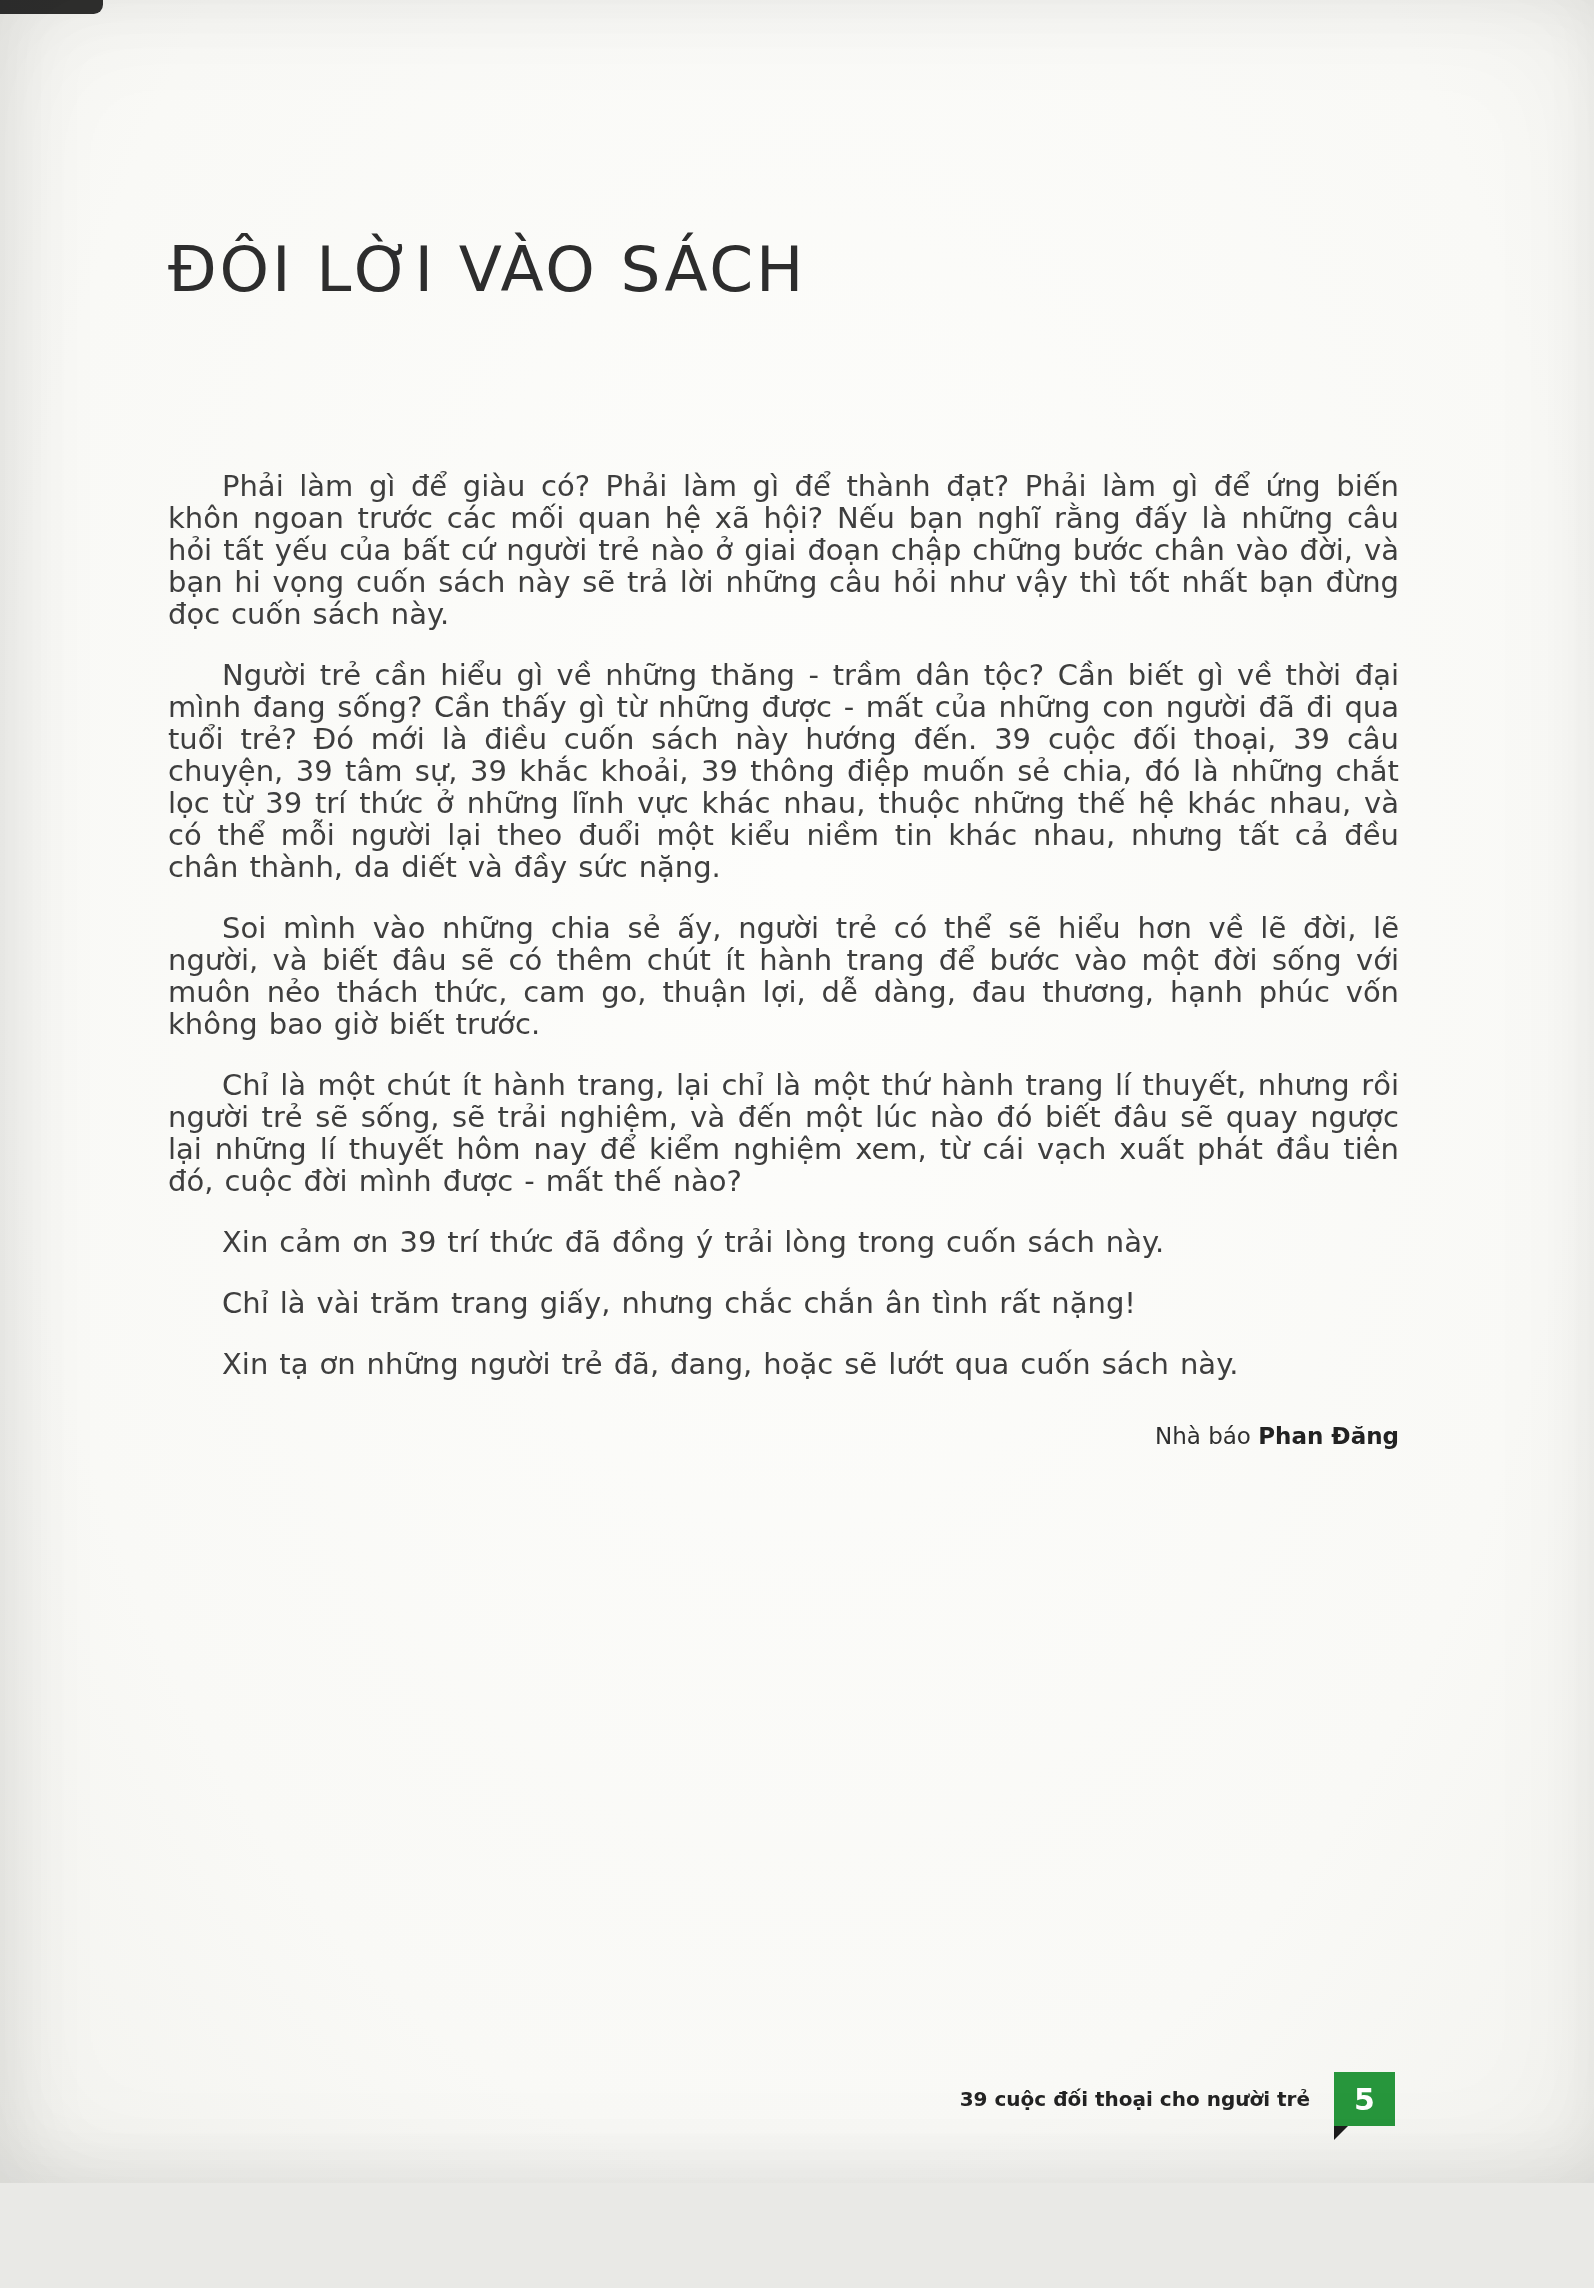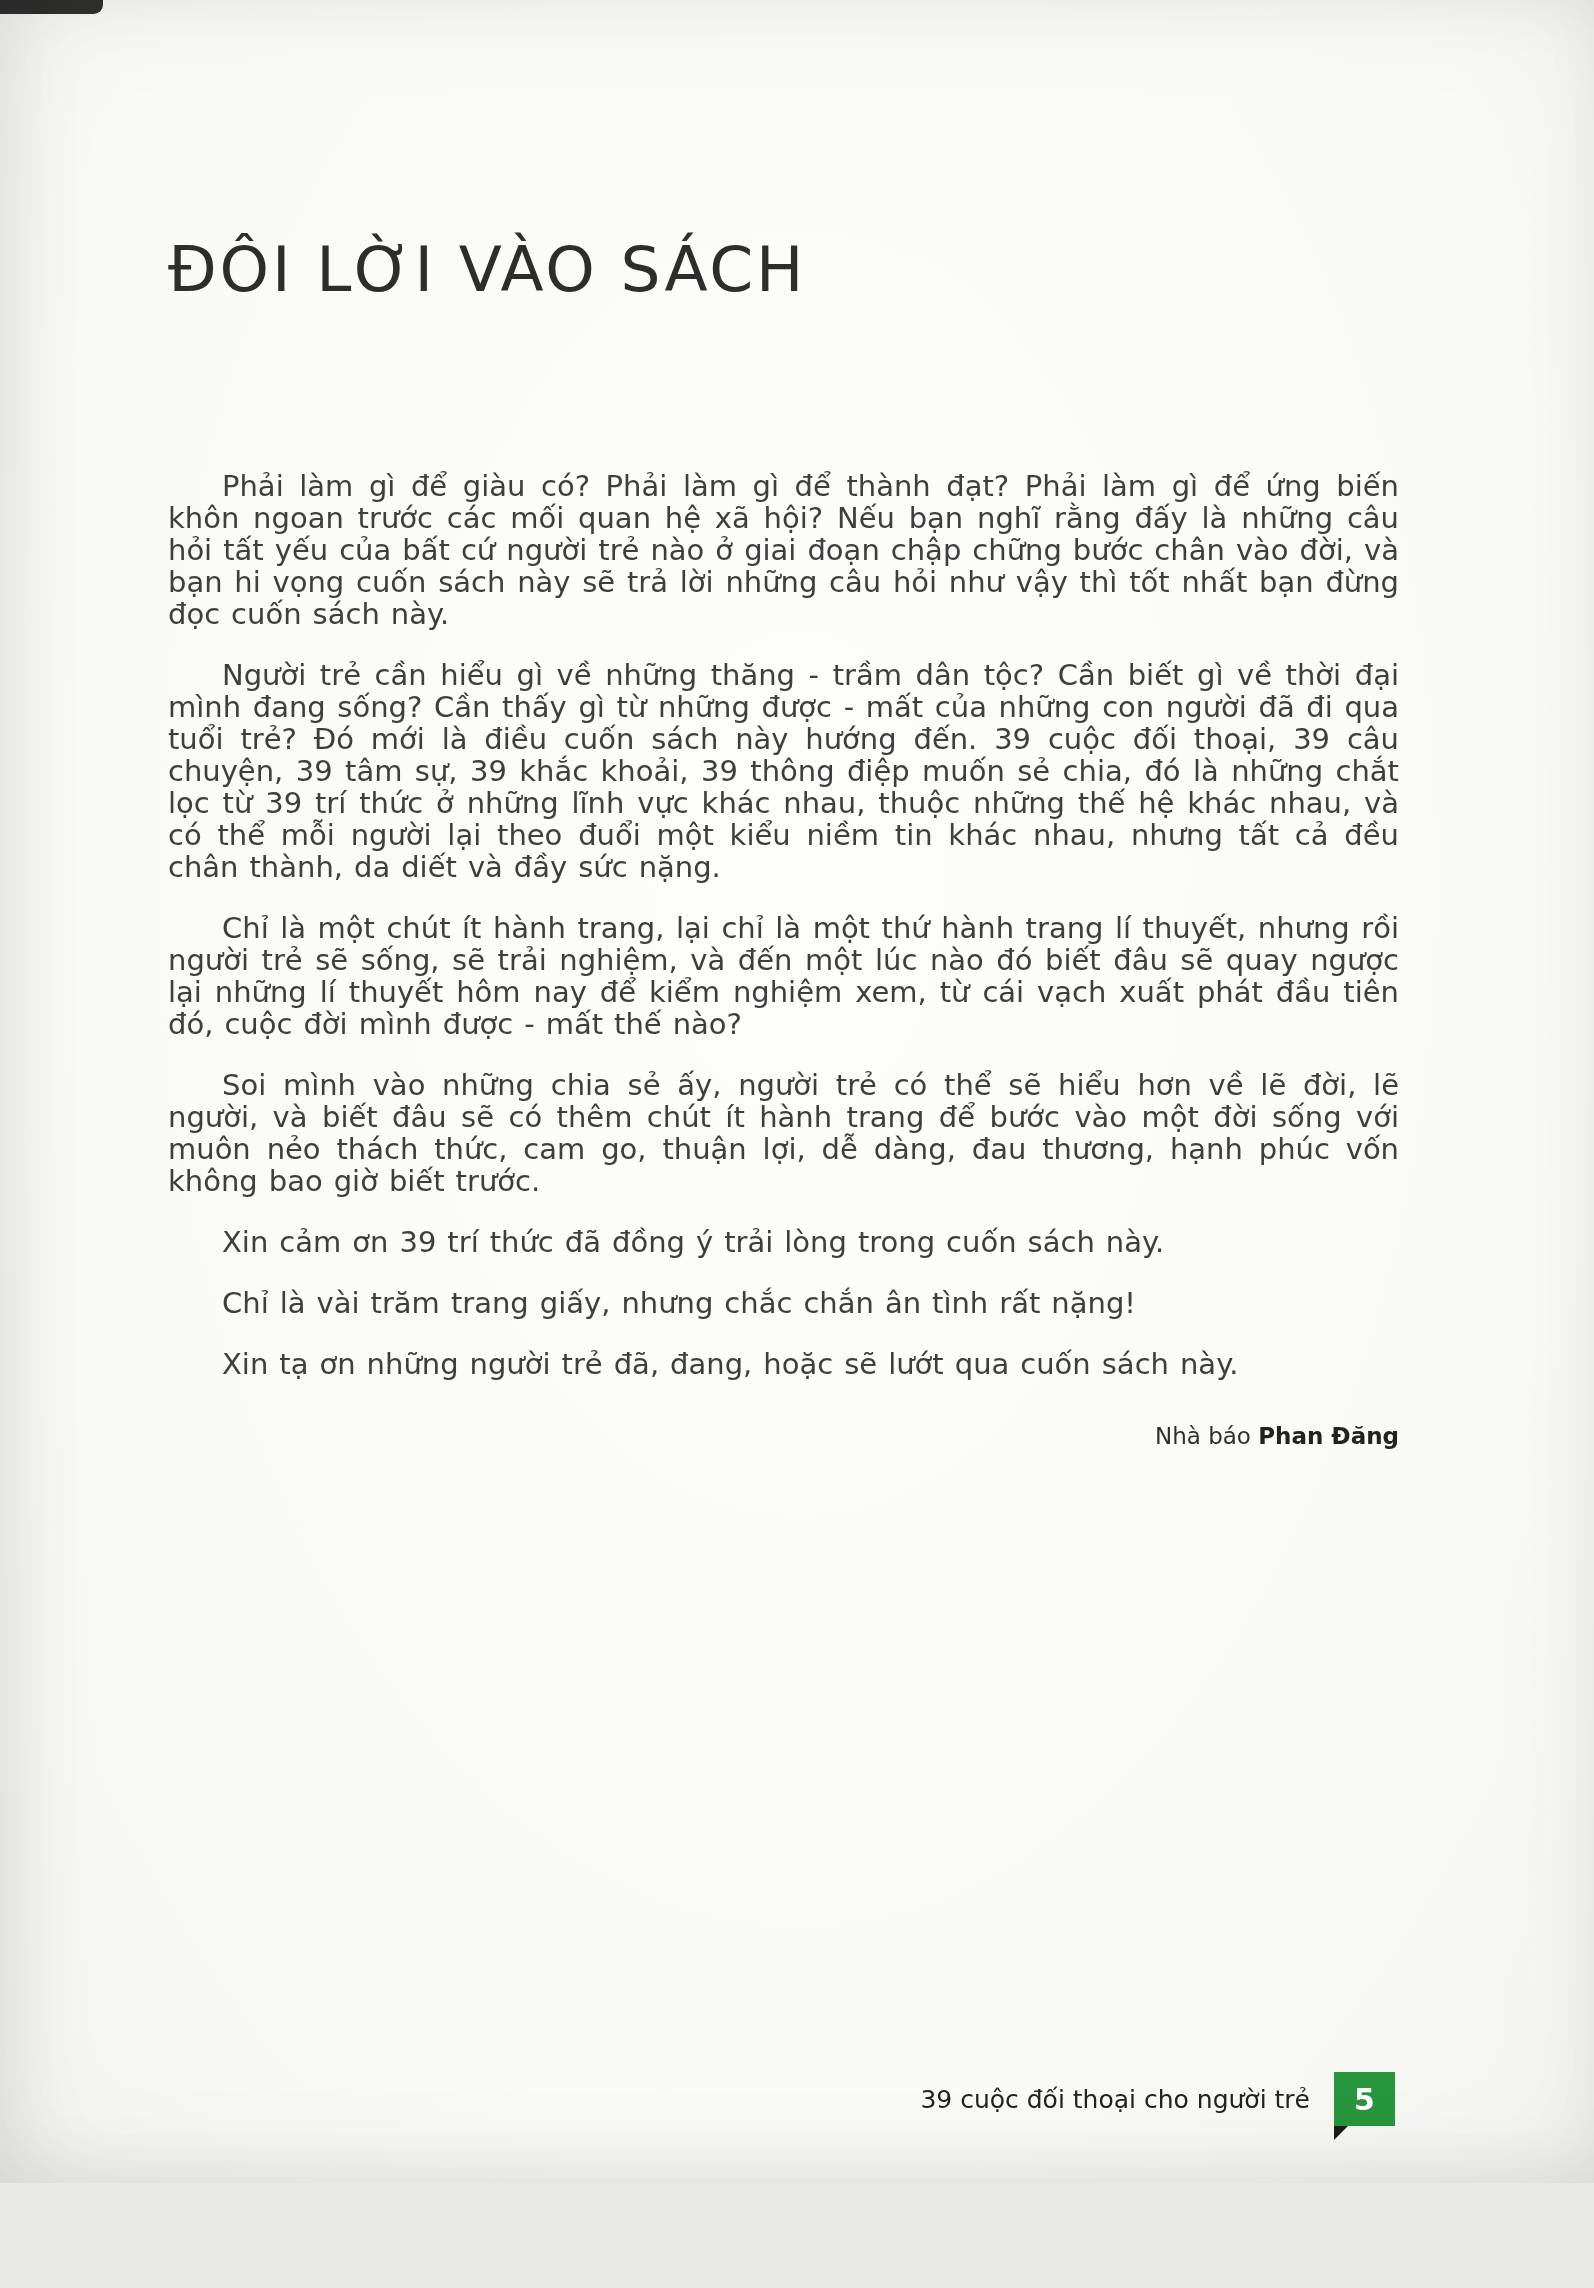--- a/index.html
+++ b/index.html
@@ -73,22 +73,22 @@
   }
   .footer {
     position: absolute;
     right: 200px;
     bottom: 57px;
     display: flex;
     align-items: center;
     gap: 24px;
   }
   .footer .book-title {
-    font-size: 25px;
-    font-weight: normal;
+    font-size: 20px;
+    font-weight: bold;
     color: #232323;
     white-space: nowrap;
     margin-left: 13px;
   }
   .page-badge {
     position: relative;
     width: 61px;
     height: 54px;
     background: #27963c;
     display: flex;
@@ -119,22 +119,22 @@
 
   <div class="scan-mark"></div>
 
   <div class="content">
 
     <h1 class="page-title">ĐÔI LỜI VÀO SÁCH</h1>
 
     <div class="body-text">
       <p>Phải làm gì để giàu có? Phải làm gì để thành đạt? Phải làm gì để ứng biến khôn ngoan trước các mối quan hệ xã hội? Nếu bạn nghĩ rằng đấy là những câu hỏi tất yếu của bất cứ người trẻ nào ở giai đoạn chập chững bước chân vào đời, và bạn hi vọng cuốn sách này sẽ trả lời những câu hỏi như vậy thì tốt nhất bạn đừng đọc cuốn sách này.</p>
       <p>Người trẻ cần hiểu gì về những thăng - trầm dân tộc? Cần biết gì về thời đại mình đang sống? Cần thấy gì từ những được - mất của những con người đã đi qua tuổi trẻ? Đó mới là điều cuốn sách này hướng đến. 39 cuộc đối thoại, 39 câu chuyện, 39 tâm sự, 39 khắc khoải, 39 thông điệp muốn sẻ chia, đó là những chắt lọc từ 39 trí thức ở những lĩnh vực khác nhau, thuộc những thế hệ khác nhau, và có thể mỗi người lại theo đuổi một kiểu niềm tin khác nhau, nhưng tất cả đều chân thành, da diết và đầy sức nặng.</p>
+      <p>Soi mình vào những chia sẻ ấy, người trẻ có thể sẽ hiểu hơn về lẽ đời, lẽ người, và biết đâu sẽ có thêm chút ít hành trang để bước vào một đời sống với muôn nẻo thách thức, cam go, thuận lợi, dễ dàng, đau thương, hạnh phúc vốn không bao giờ biết trước.</p>
       <p>Chỉ là một chút ít hành trang, lại chỉ là một thứ hành trang lí thuyết, nhưng rồi người trẻ sẽ sống, sẽ trải nghiệm, và đến một lúc nào đó biết đâu sẽ quay ngược lại những lí thuyết hôm nay để kiểm nghiệm xem, từ cái vạch xuất phát đầu tiên đó, cuộc đời mình được - mất thế nào?</p>
-      <p>Soi mình vào những chia sẻ ấy, người trẻ có thể sẽ hiểu hơn về lẽ đời, lẽ người, và biết đâu sẽ có thêm chút ít hành trang để bước vào một đời sống với muôn nẻo thách thức, cam go, thuận lợi, dễ dàng, đau thương, hạnh phúc vốn không bao giờ biết trước.</p>
       <p>Xin cảm ơn 39 trí thức đã đồng ý trải lòng trong cuốn sách này.</p>
       <p>Chỉ là vài trăm trang giấy, nhưng chắc chắn ân tình rất nặng!</p>
       <p>Xin tạ ơn những người trẻ đã, đang, hoặc sẽ lướt qua cuốn sách này.</p>
     </div>
 
     <p class="signature"><span>Nhà báo </span><strong>Phan Đăng</strong></p>
 
   </div>
 
   <div class="footer">

